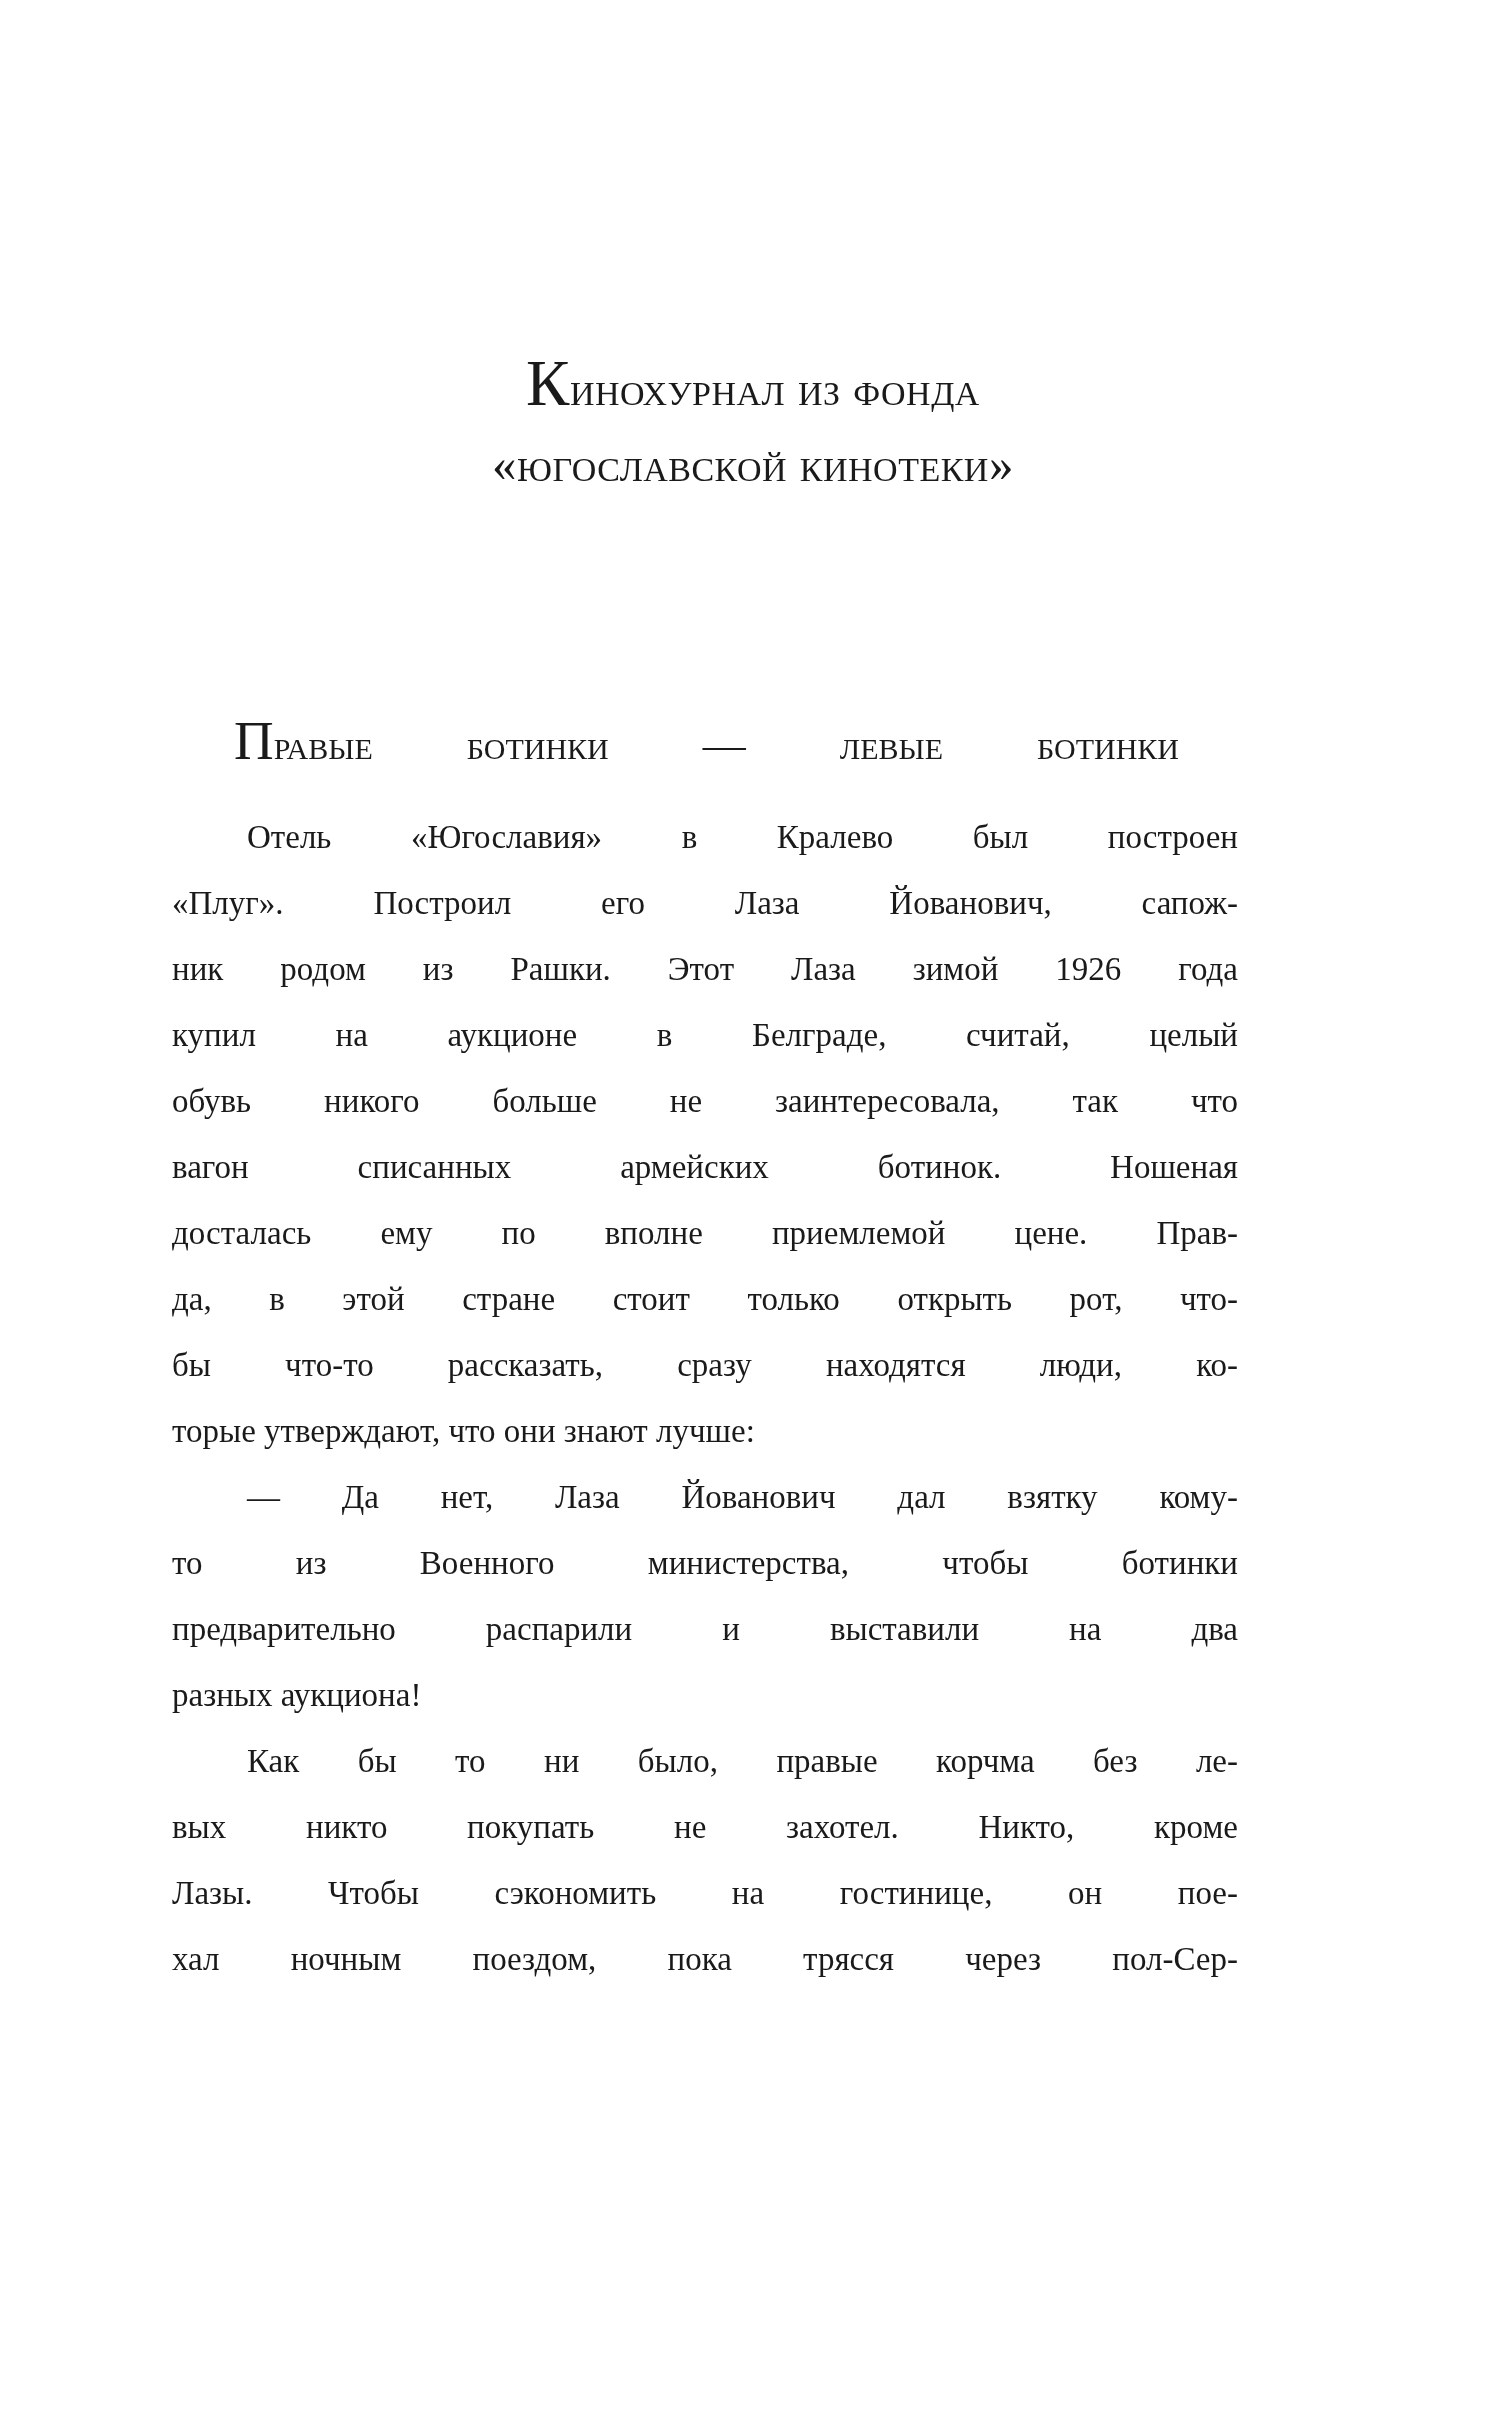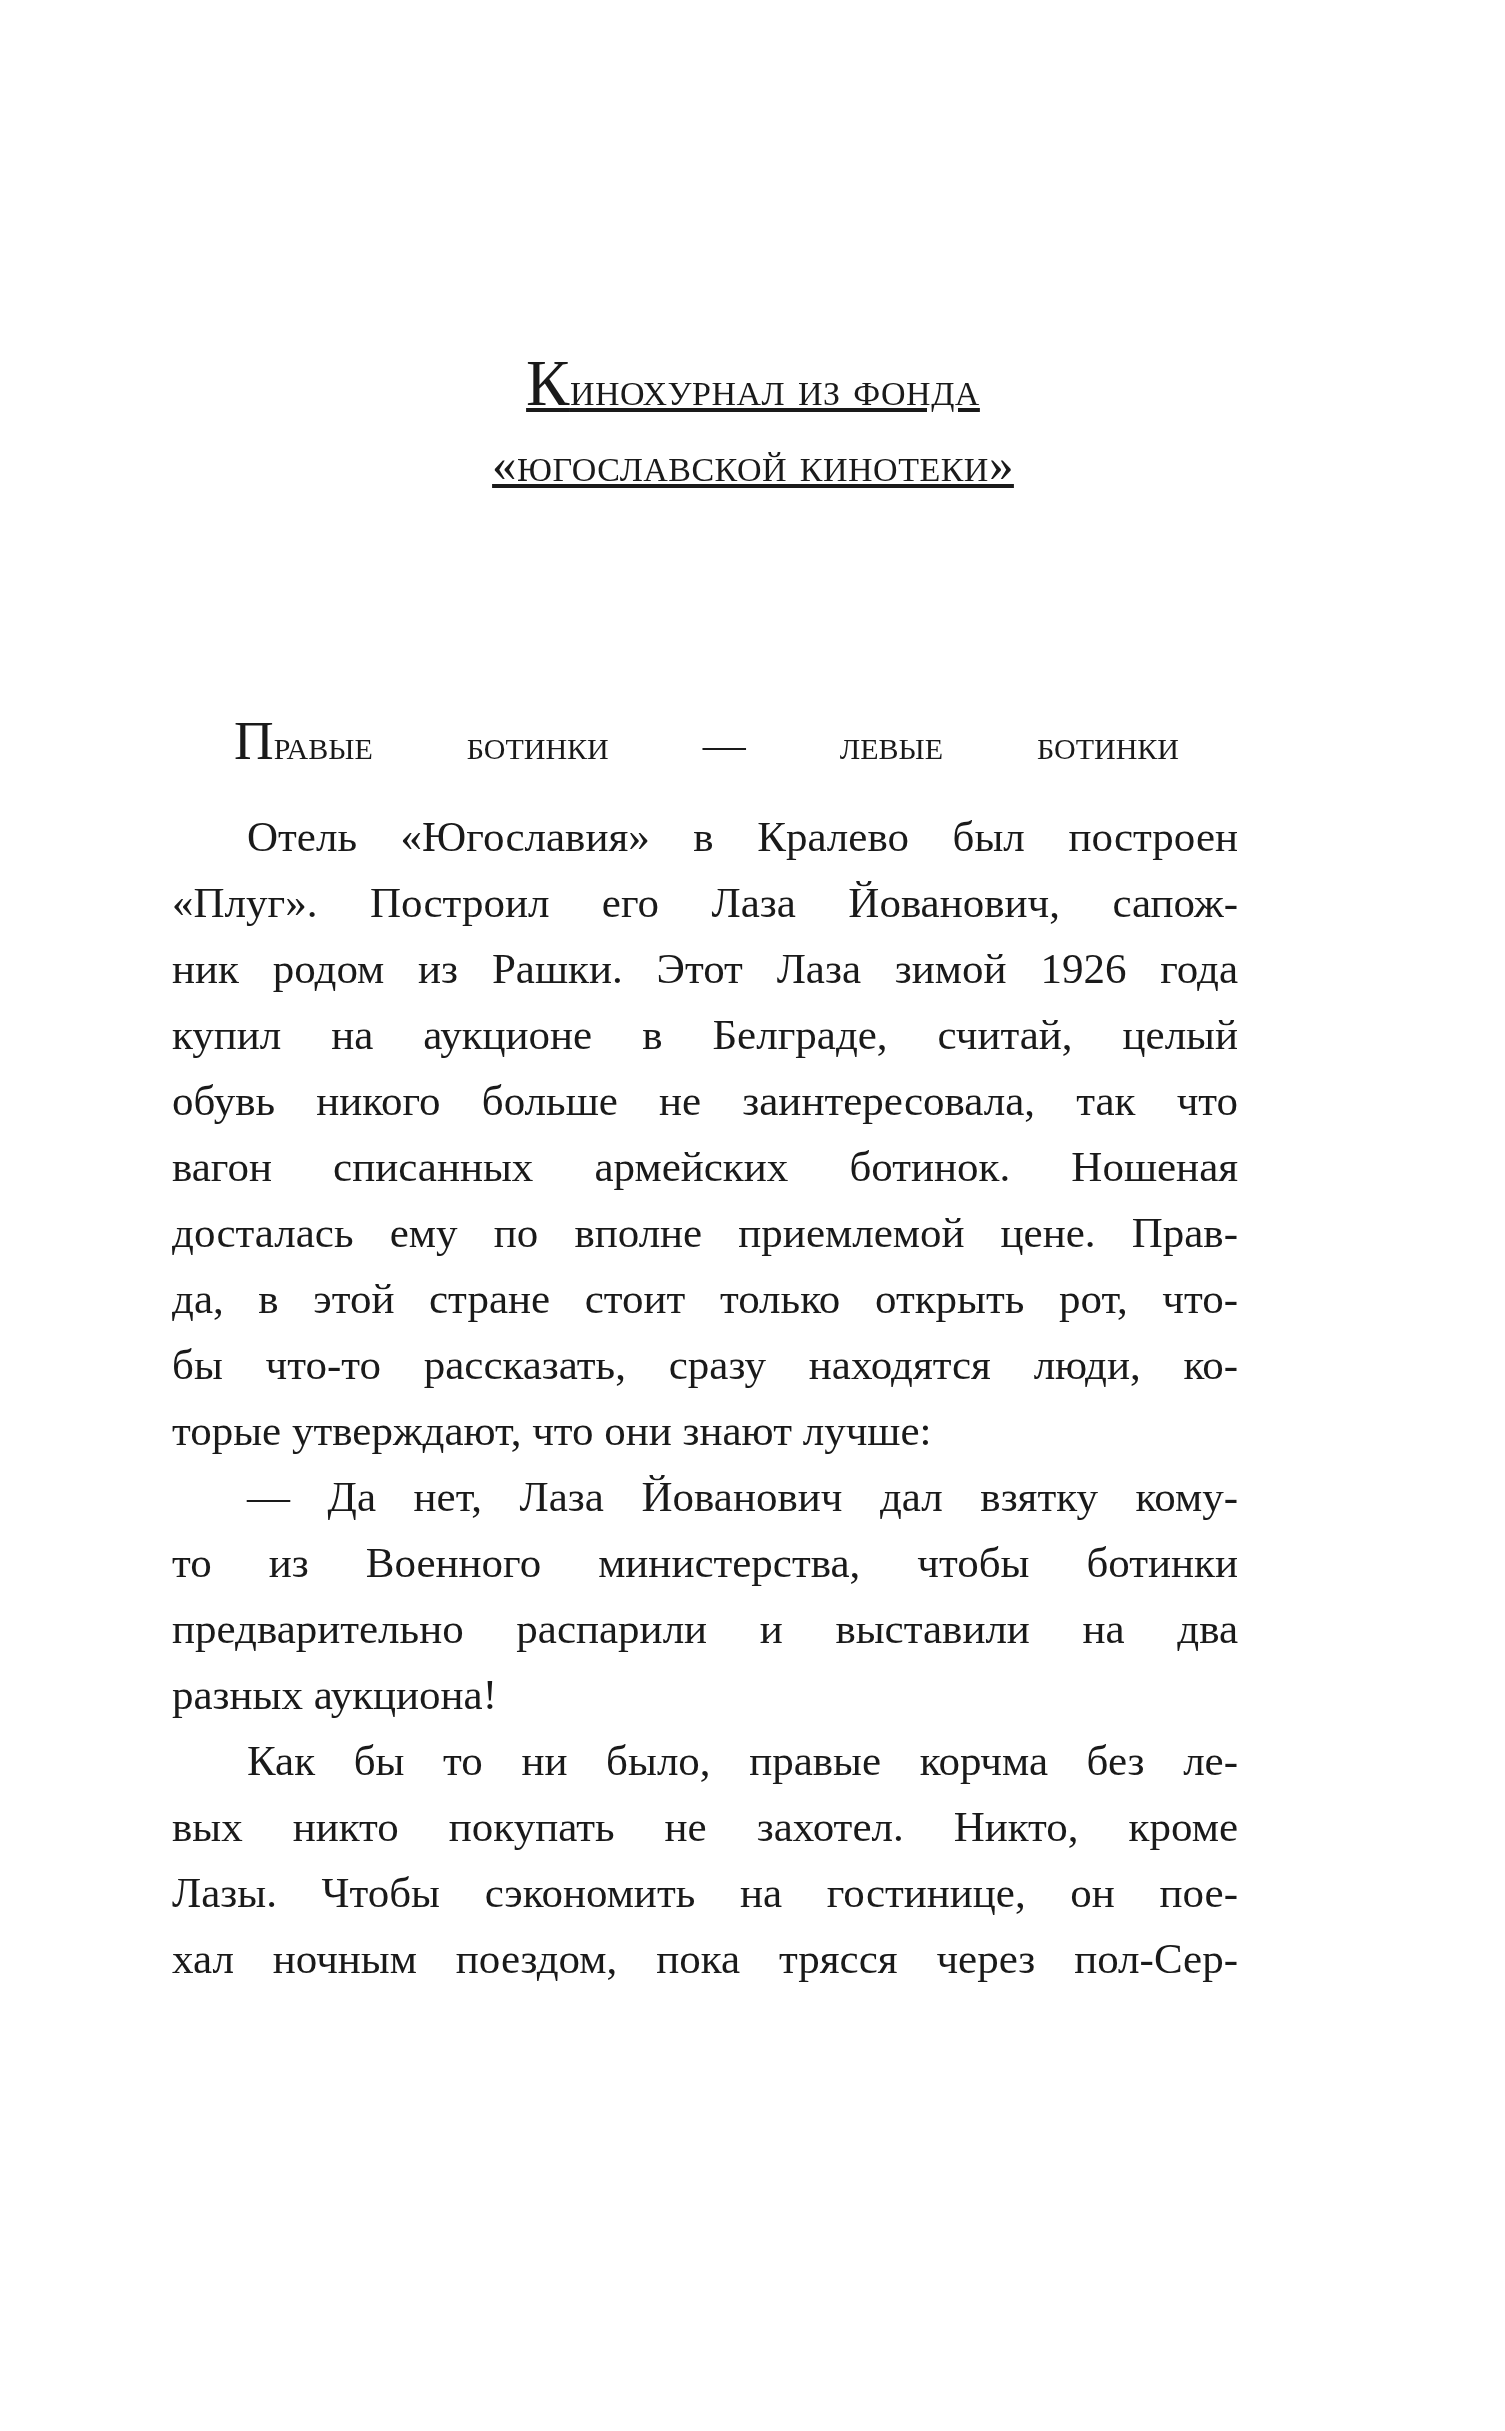--- a/index.html
+++ b/index.html
@@ -30,21 +30,20 @@
     font-size: 49px;
     line-height: 76px;
     letter-spacing: 0.5px;
   }
   .chapter-title .line {
     display: block;
     white-space: nowrap;
   }
   .sc {
     font-variant: small-caps;
-    text-decoration: underline;
   }
   .chapter-title .cap {
     font-size: 65px;
   }
   .section-title {
     position: absolute;
     left: 234px;
     width: 945px;
     top: 706px;
     font-size: 43px;
@@ -55,21 +54,21 @@
     text-align-last: justify;
   }
   .section-title .cap {
     font-size: 55px;
   }
   .body-text {
     position: absolute;
     left: 172px;
     width: 1066px;
     top: 804px;
-    font-size: 43px;
+    font-size: 33px;
     line-height: 66px;
     font-family: Liberation Serif, serif;
   }
   .body-text .ln {
     display: block;
     white-space: nowrap;
     text-align: justify;
     text-align-last: justify;
     height: 66px;
   }

